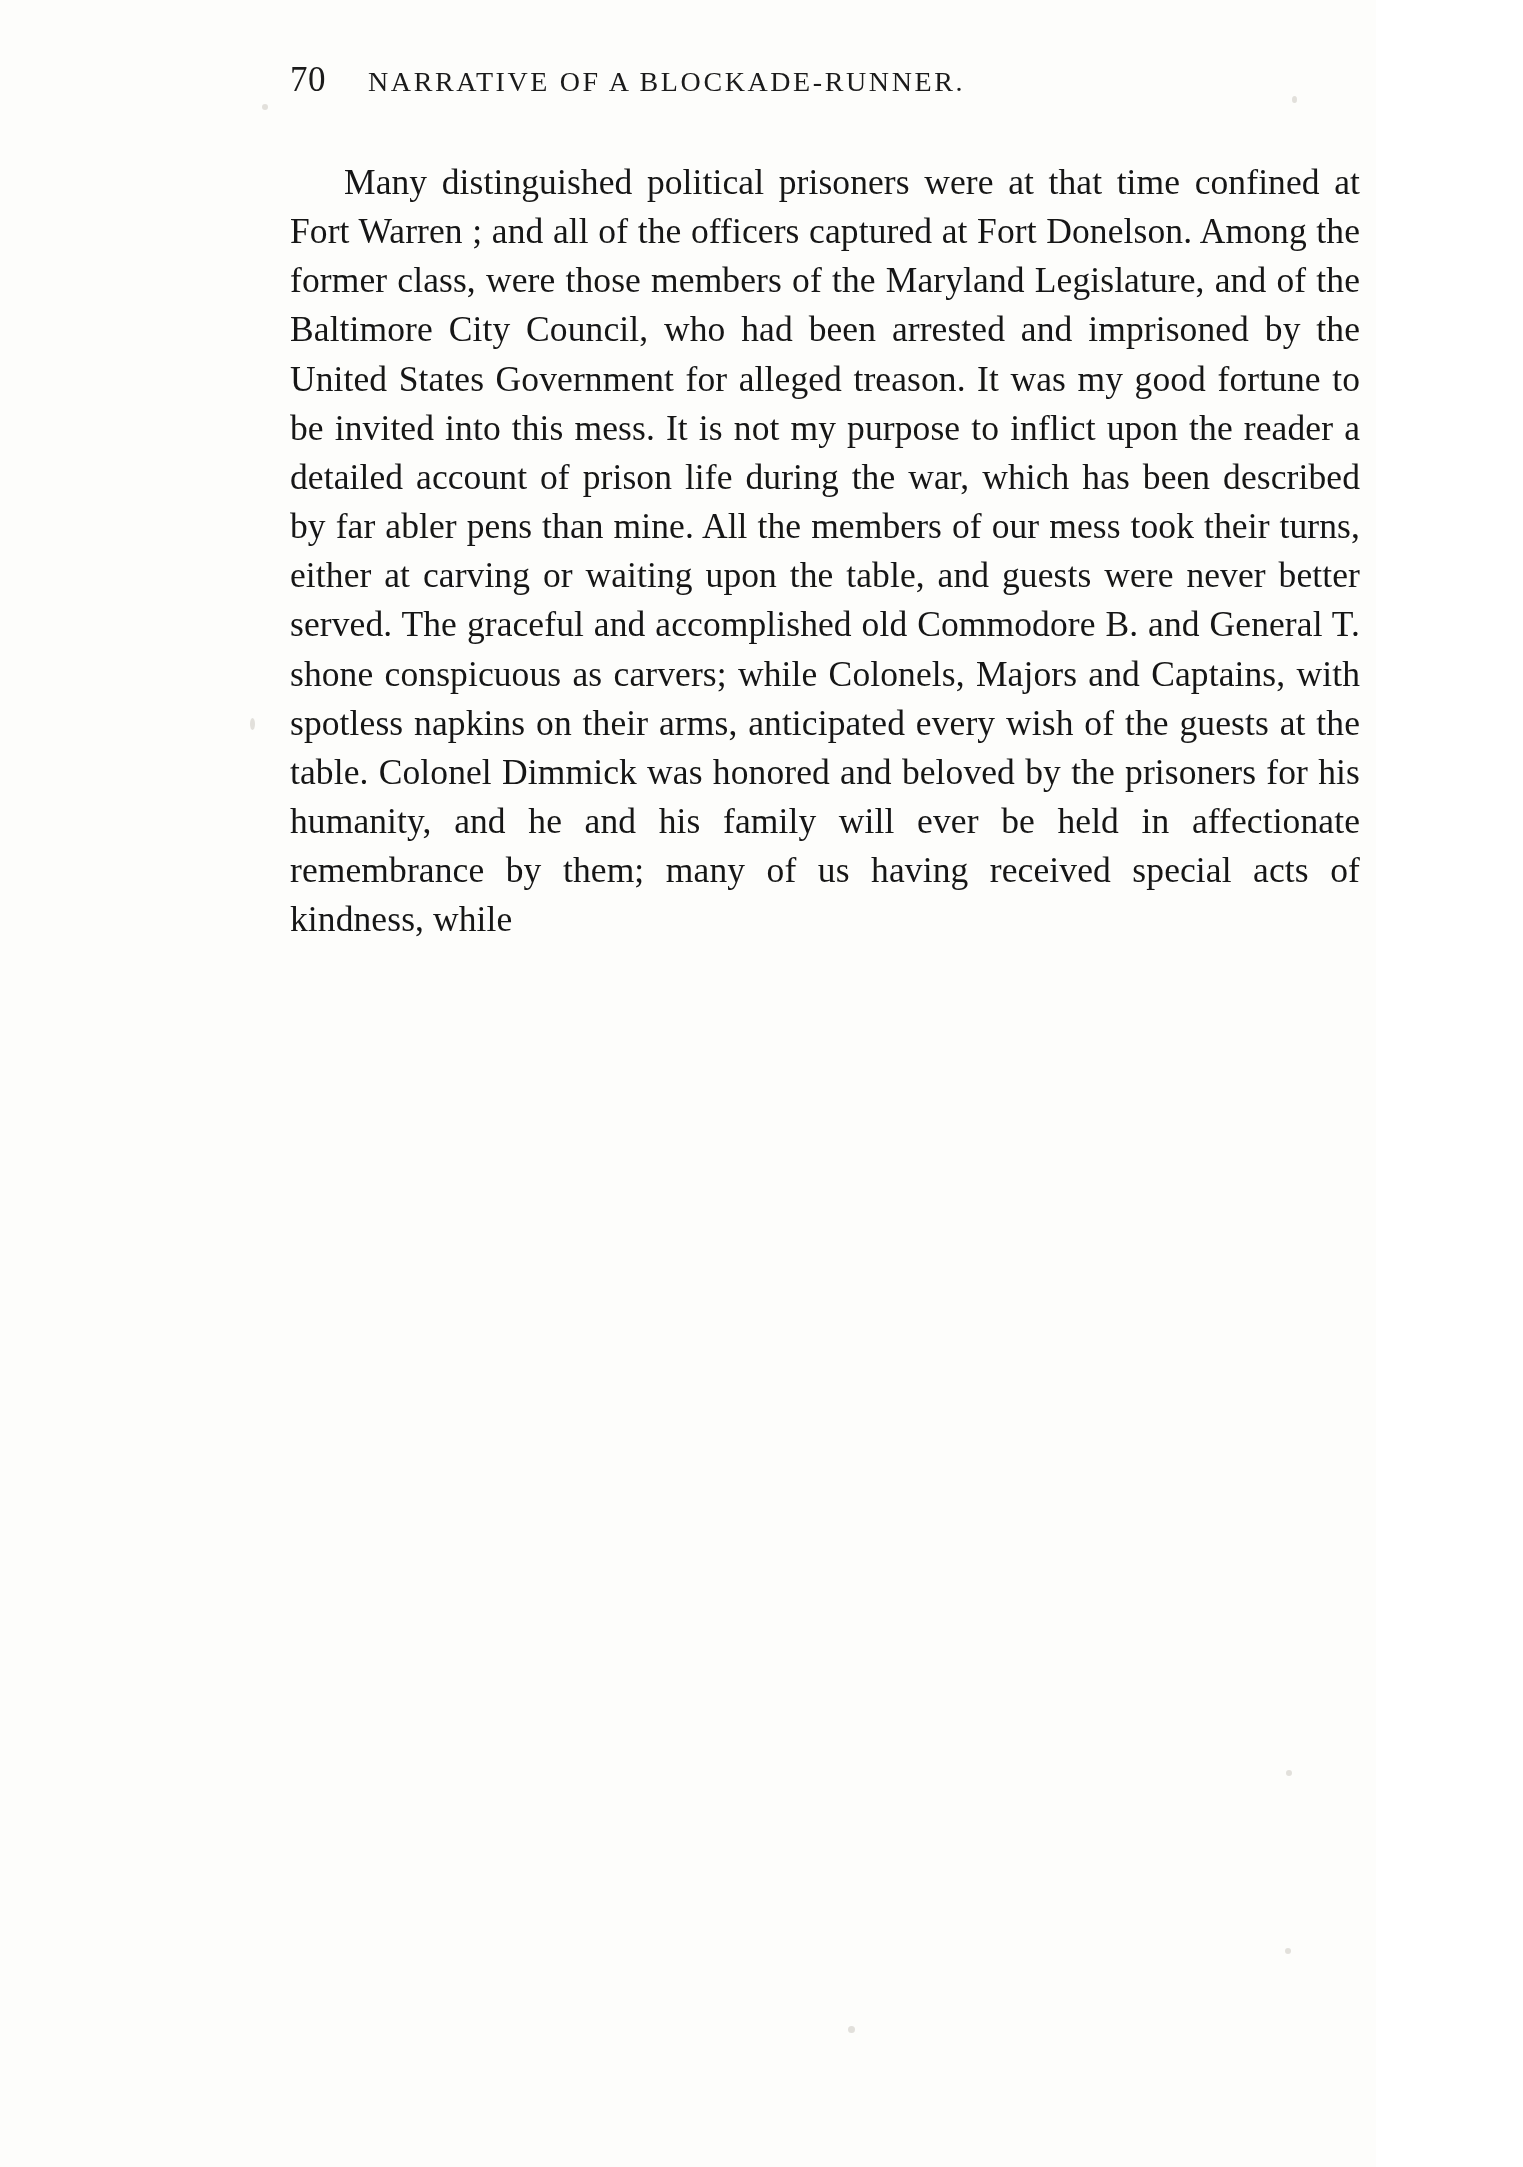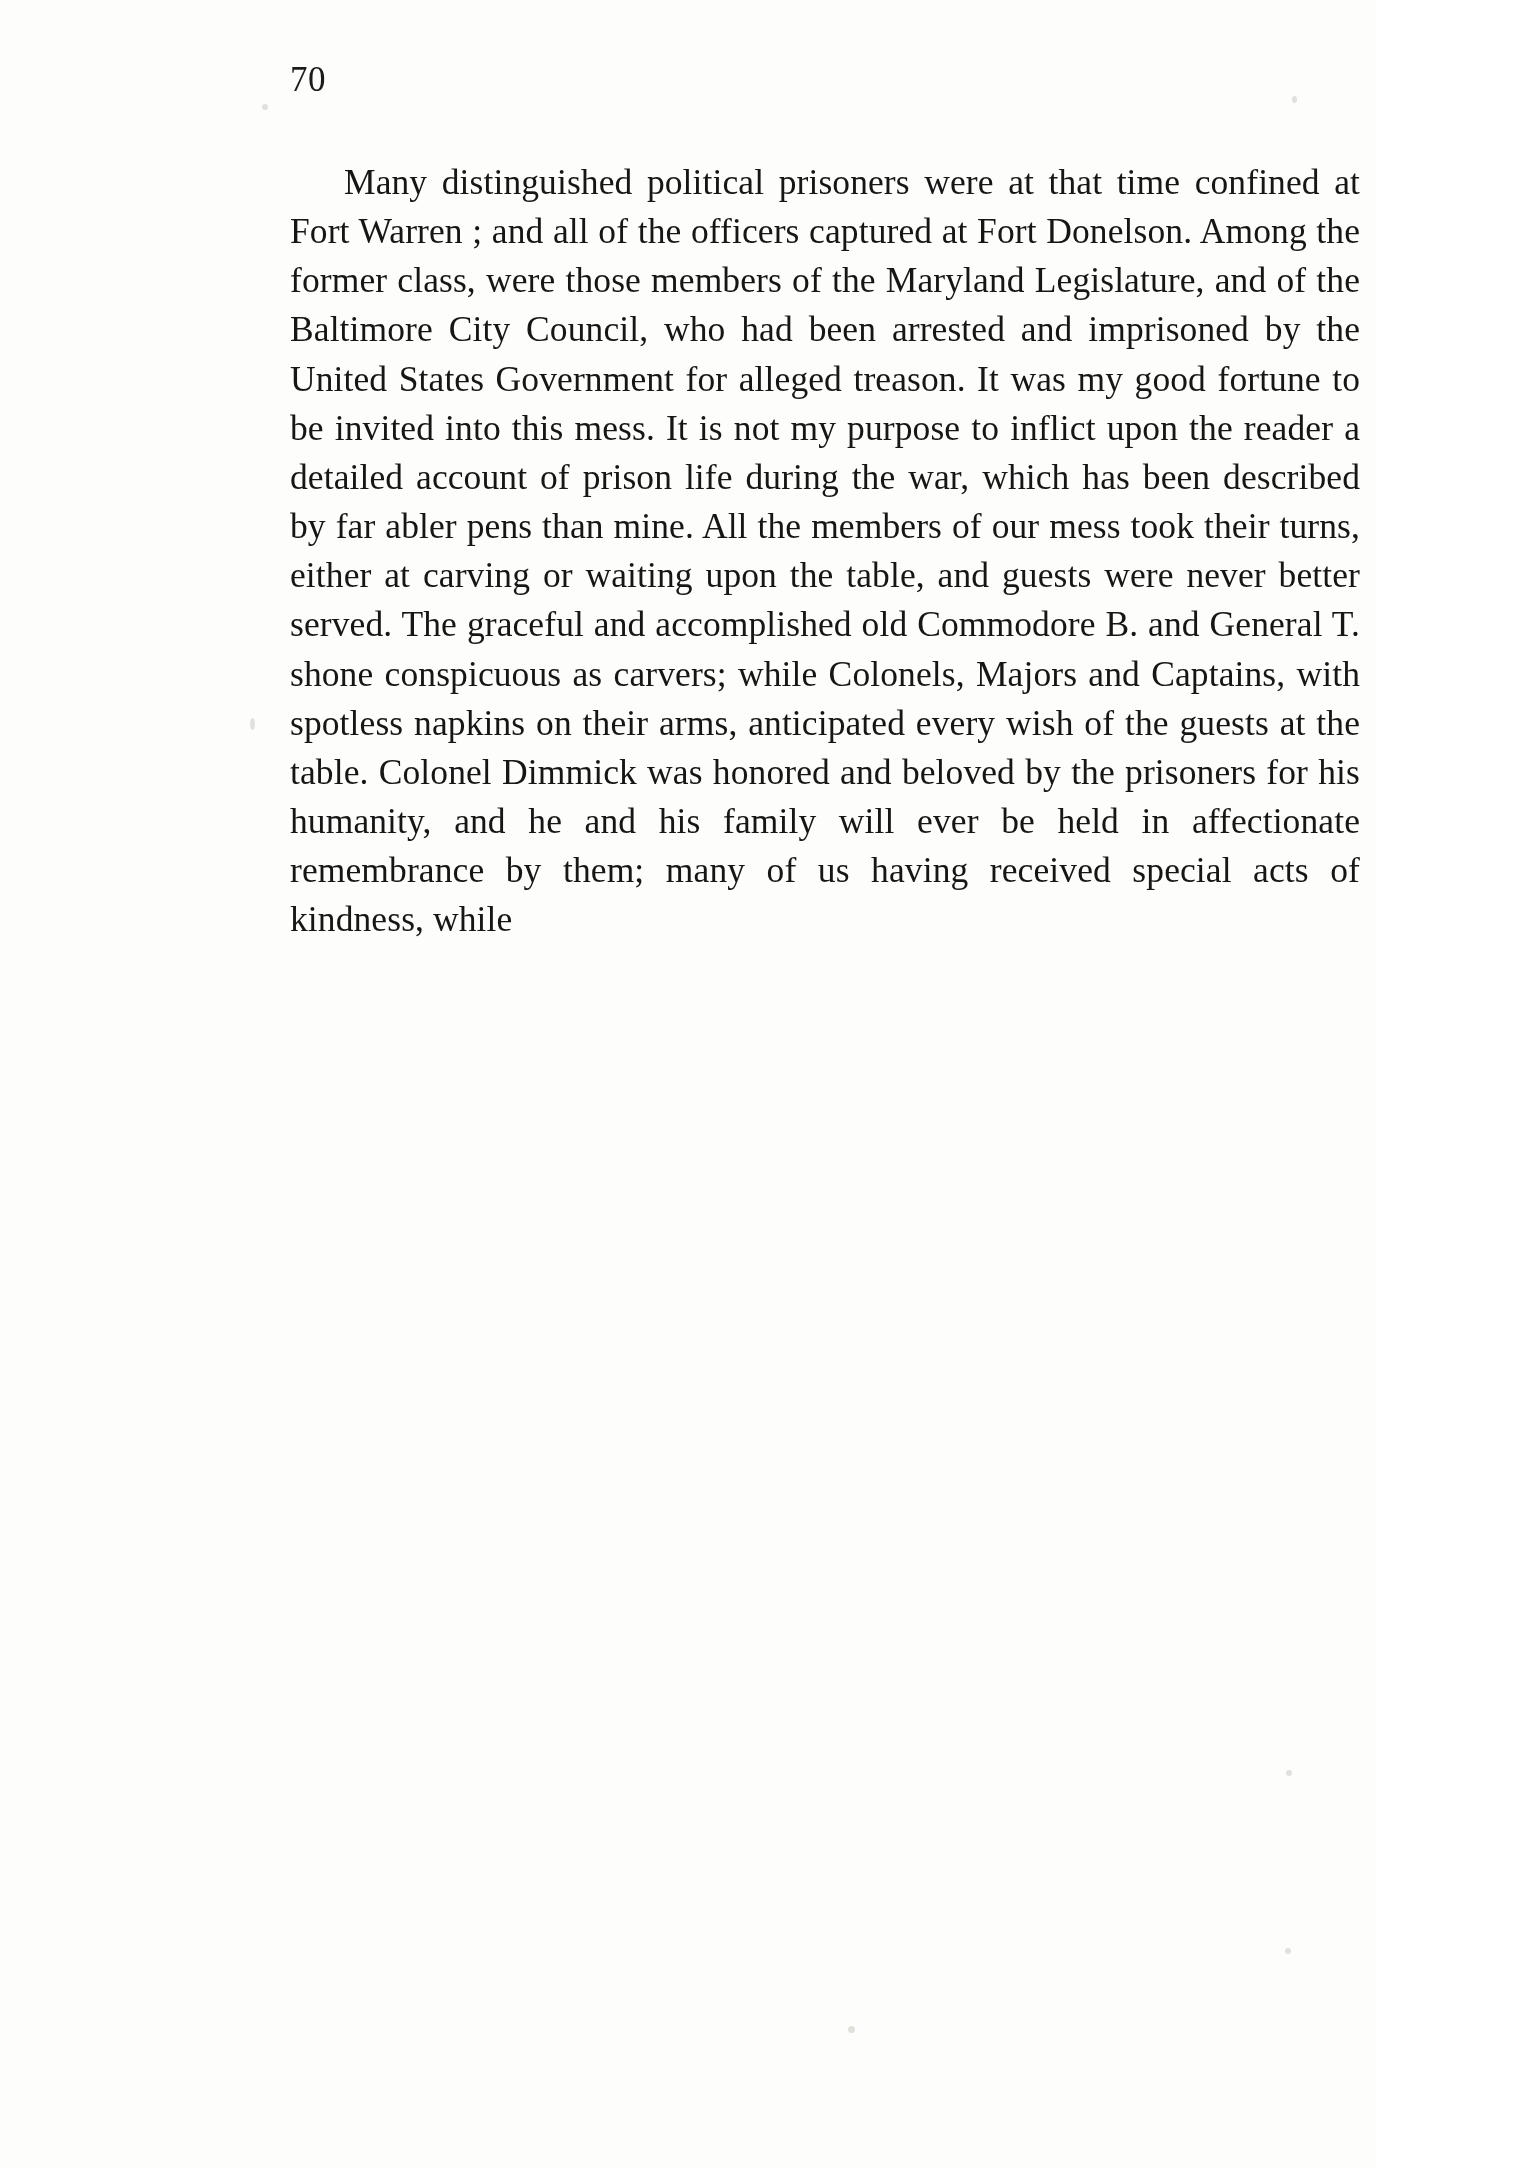--- a/index.html
+++ b/index.html
@@ -82,20 +82,21 @@
   <div class="speck" style="left:1292px; top:96px; width:5px; height:7px;"></div>
   <div class="speck" style="left:250px; top:718px; width:5px; height:12px;"></div>
   <div class="speck" style="left:1286px; top:1770px; width:6px; height:6px;"></div>
   <div class="speck" style="left:1285px; top:1948px; width:6px; height:6px;"></div>
   <div class="speck" style="left:848px; top:2026px; width:7px; height:7px;"></div>
 
   <div class="page-inner">
 
     <div class="running-head">
       <span class="folio">70</span>
+      <span class="head-title">NARRATIVE OF A BLOCKADE-RUNNER.</span>
     </div>
 
     <div class="body-text">
       <p><span class="indent"></span><span>Many distinguished political prisoners were at that time confined at Fort Warren ; and all of the officers captured at Fort Donelson. Among the former class, were those members of the Maryland Legislature, and of the Baltimore City Council, who had been arrested and imprisoned by the United States Government for alleged treason. It was my good fortune to be invited into this mess. It is not my purpose to inflict upon the reader a detailed account of prison life during the war, which has been described by far abler pens than mine. All the members of our mess took their turns, either at carving or waiting upon the table, and guests were never better served. The graceful and accomplished old Commodore B. and General T. shone conspicuous as carvers; while Colonels, Majors and Captains, with spotless napkins on their arms, anticipated every wish of the guests at the table. Colonel Dimmick was honored and beloved by the prisoners for his humanity, and he and his family will ever be held in affectionate remembrance by them; many of us having received special acts of kindness, while</span></p>
     </div>
 
   </div>
 </div>
 
 </body></html>

